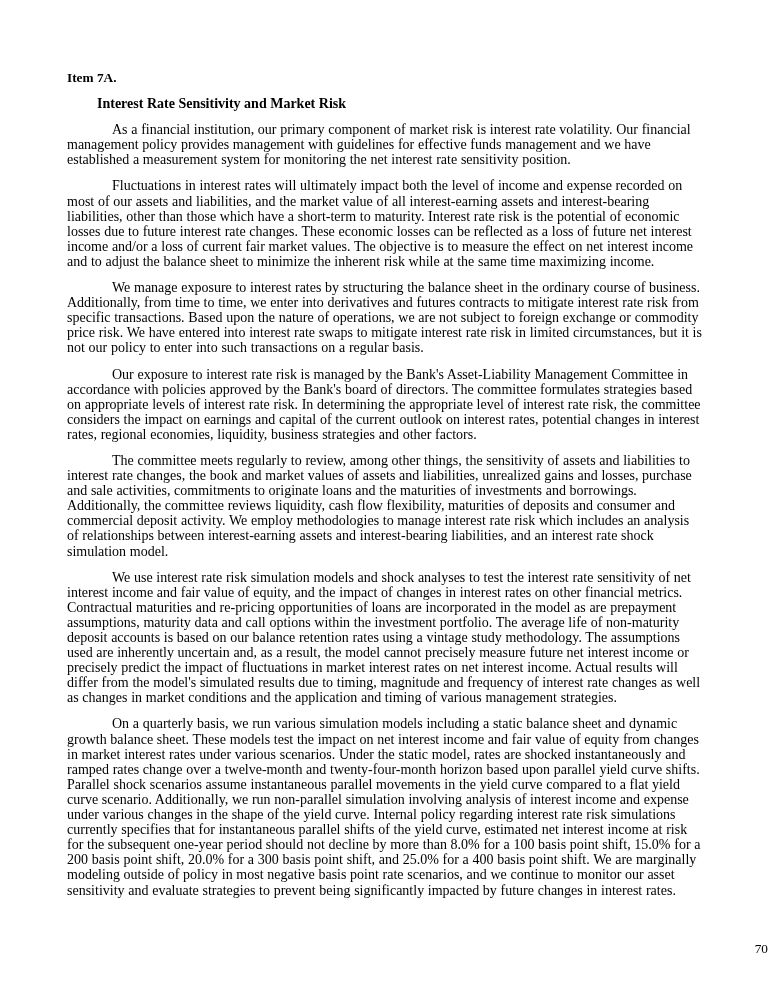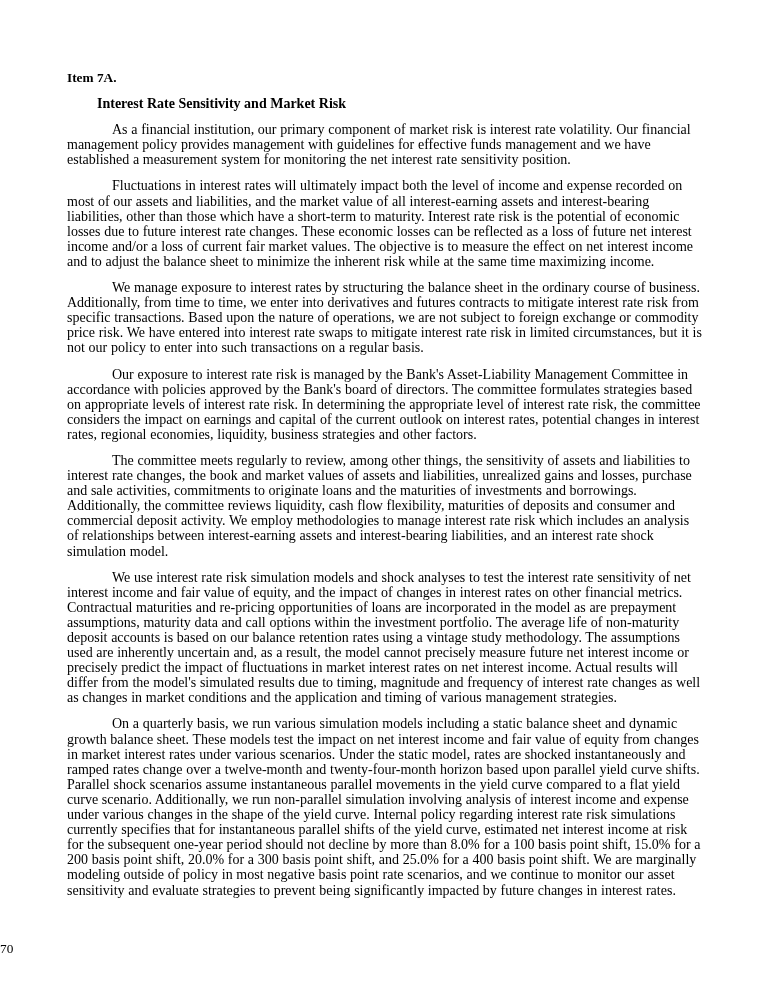--- a/index.html
+++ b/index.html
@@ -49,21 +49,21 @@
     margin: 11px 0 0 0;
     text-indent: 45px;
     text-align: left;
     word-spacing: 0.2px;
   }
   .page-footer {
     position: absolute;
     top: 941px;
     left: 0;
     width: 768px;
-    text-align: left;
+    text-align: right;
     font-size: 13.3px;
     line-height: 15.1px;
   }
 </style>
 </head>
 <body>
 
 <div class="page">
 
   <div class="heading-row">

